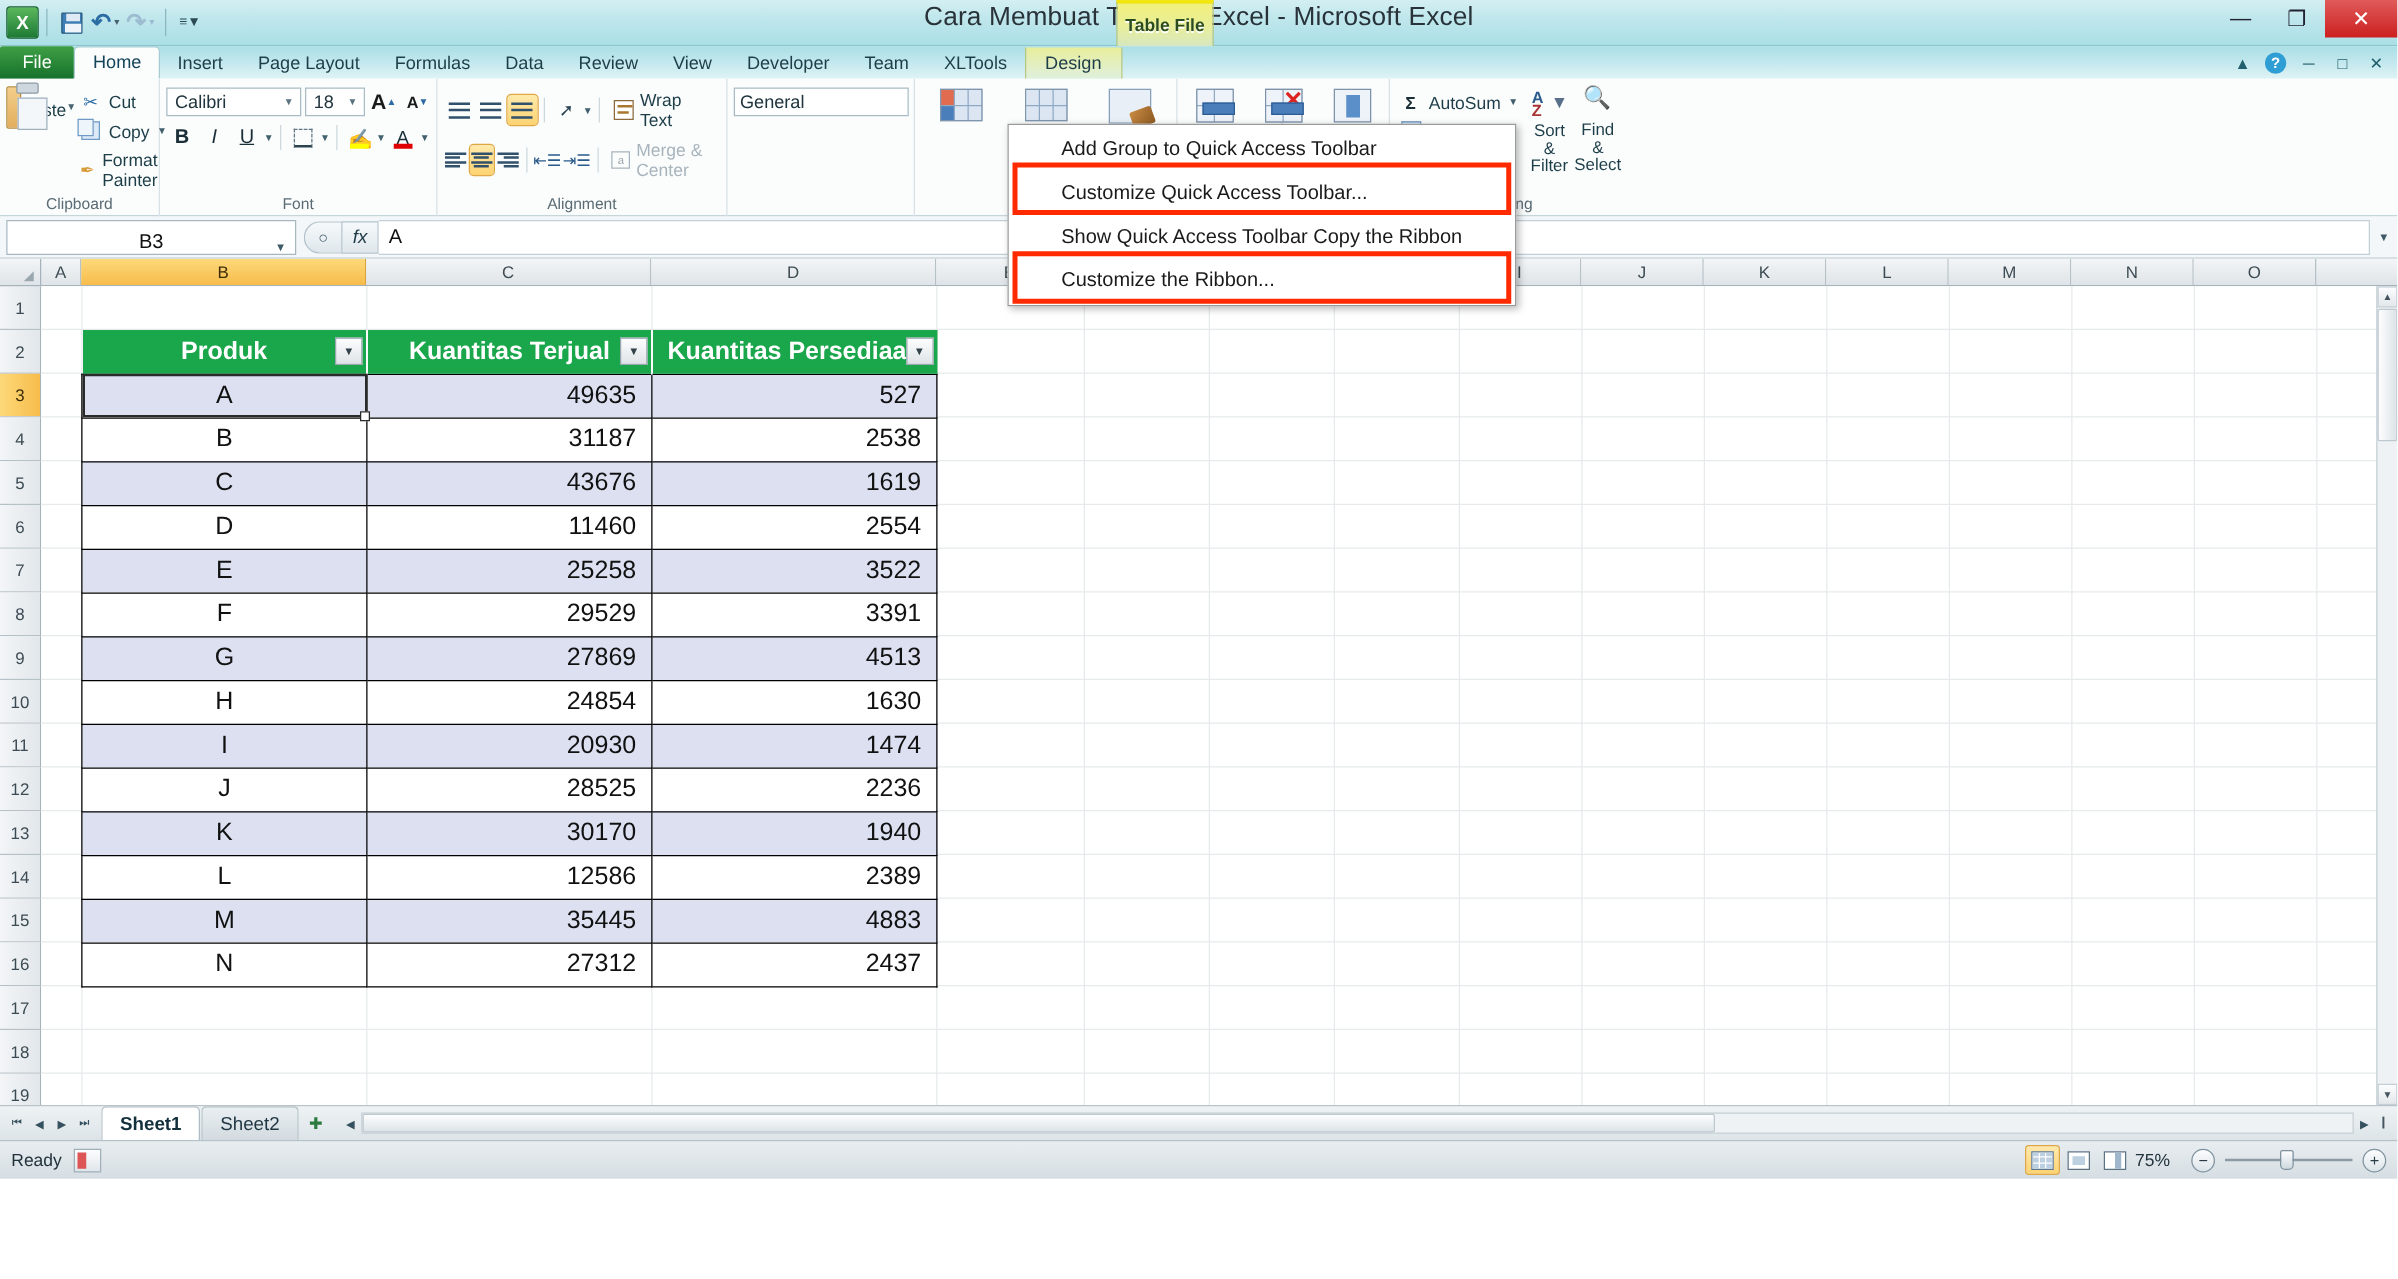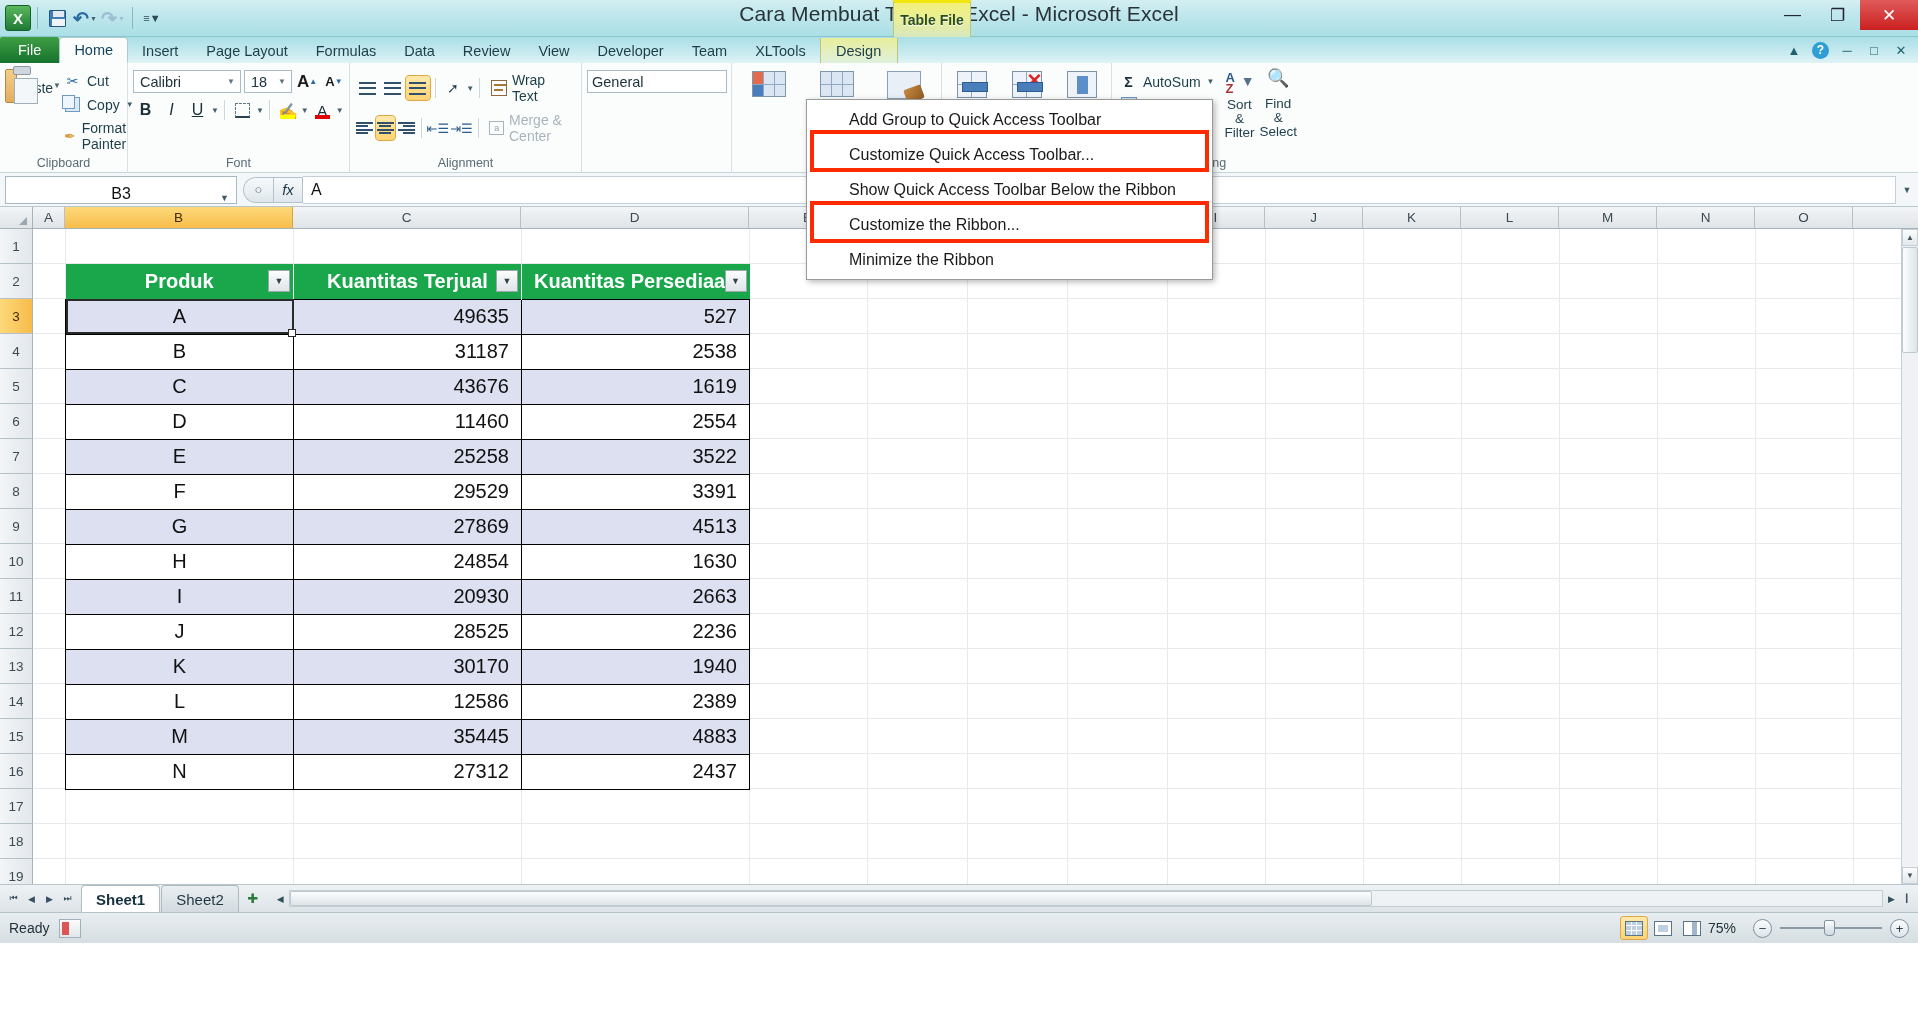--- a/index.html
+++ b/index.html
@@ -699,27 +699,24 @@
 </div>
 
 <div class="ctxmenu">
   <div class="ctxitem">
     <span>Add Group to Quick Access Toolbar</span>
   </div>
   <div class="ctxitem">
     <span>Customize Quick Access Toolbar...</span>
   </div>
   <div class="ctxitem">
-    <span>Show Quick Access Toolbar Below the Ribbon</span>
+    <span>Show Quick Access Toolbar Copy the Ribbon</span>
   </div>
   <div class="ctxitem">
     <span>Customize the Ribbon...</span>
-  </div>
-  <div class="ctxitem">
-    <span>Minimize the Ribbon</span>
   </div>
 </div>
 <div class="hl-box" style="left:810px;top:130px;width:399px;height:42px;"></div>
 <div class="hl-box" style="left:810px;top:201px;width:399px;height:42px;"></div>
 
 <div class="fbar">
   <div class="namebox">
     <span>B3</span>
     <span class="nb-car">▼</span>
   </div>
@@ -870,21 +867,21 @@
             <td class="xtd num  rowA">4513</td>
           </tr>
           <tr>
             <td class="xtd prod rowB">H</td>
             <td class="xtd num  rowB">24854</td>
             <td class="xtd num  rowB">1630</td>
           </tr>
           <tr>
             <td class="xtd prod rowA">I</td>
             <td class="xtd num  rowA">20930</td>
-            <td class="xtd num  rowA">2663</td>
+            <td class="xtd num  rowA">1474</td>
           </tr>
           <tr>
             <td class="xtd prod rowB">J</td>
             <td class="xtd num  rowB">28525</td>
             <td class="xtd num  rowB">2236</td>
           </tr>
           <tr>
             <td class="xtd prod rowA">K</td>
             <td class="xtd num  rowA">30170</td>
             <td class="xtd num  rowA">1940</td>

